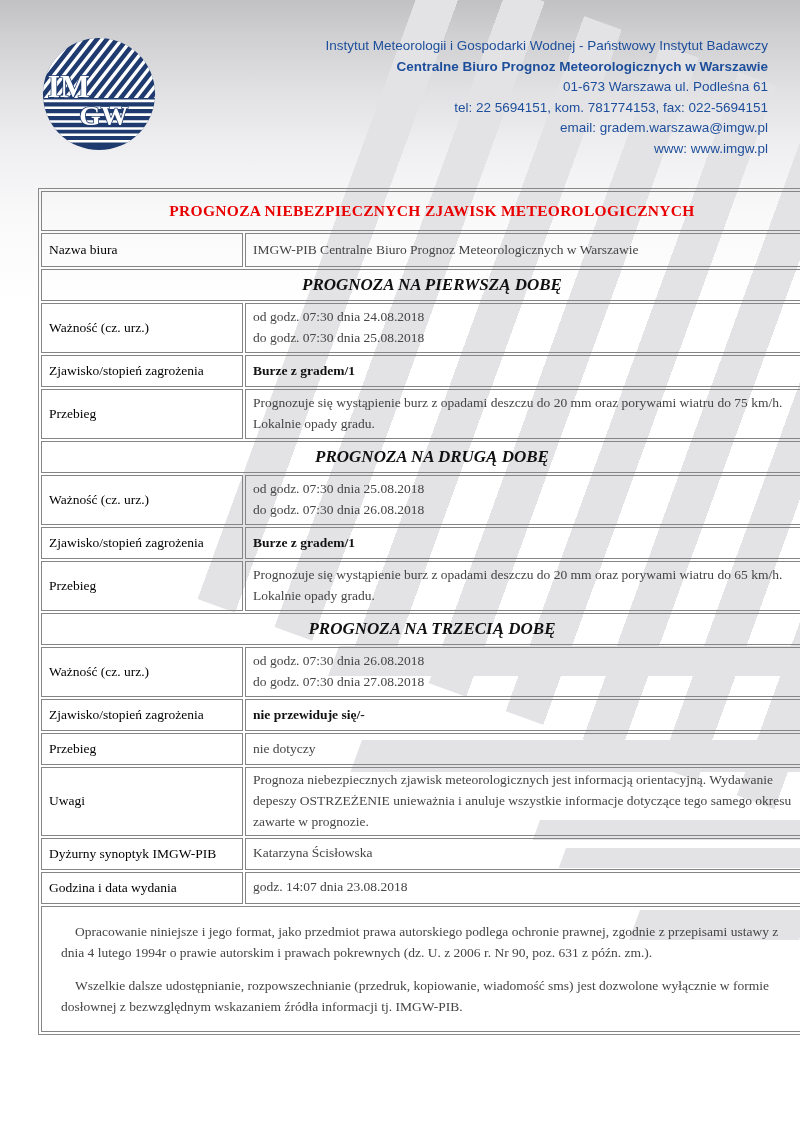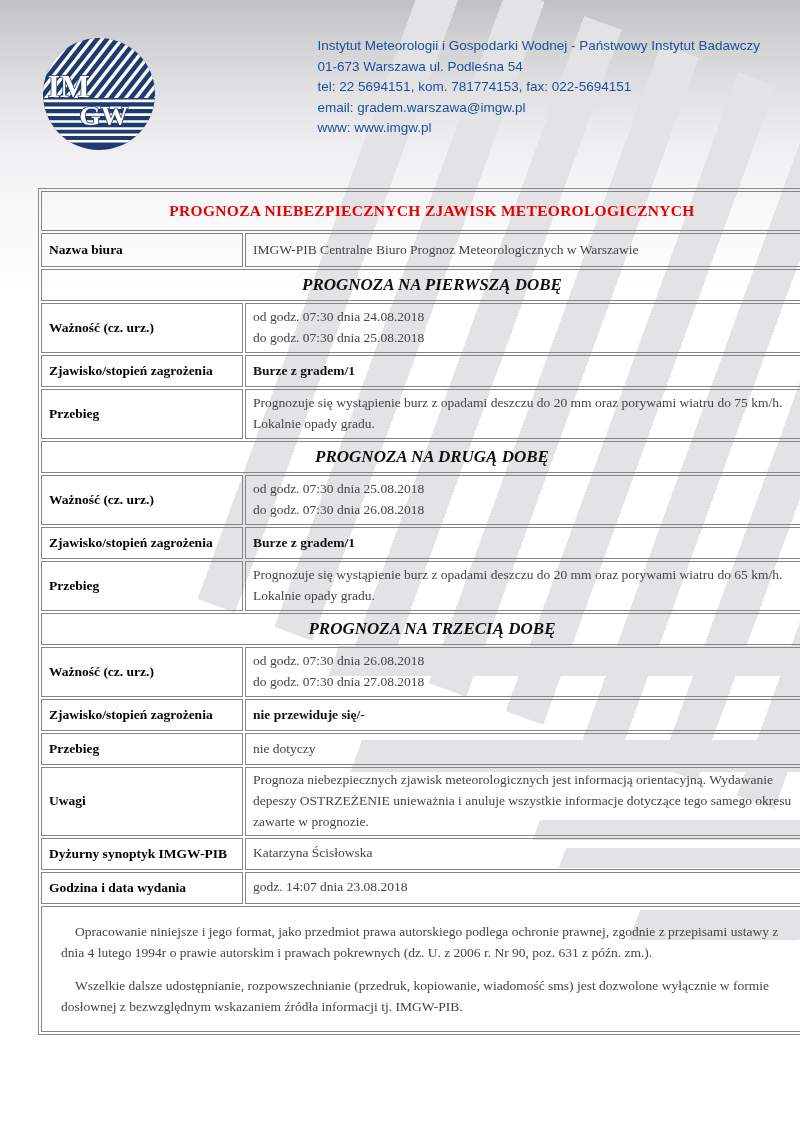--- a/index.html
+++ b/index.html
@@ -12,30 +12,30 @@
       transform:rotate(20deg);transform-origin:left top;
       background:repeating-linear-gradient(to right,#e3e3e6 0 40px,rgba(0,0,0,0) 40px 82px);}
   .wm-band{position:absolute;background:#e3e3e6;transform:skewX(-20deg);transform-origin:left top;}
   .wm-b0{left:339px;top:646px;width:470px;height:30px;}
   .wm-b1{left:362px;top:740px;width:450px;height:32px;}
   .wm-b2{left:540px;top:820px;width:270px;height:20px;}
   .wm-b3{left:566px;top:848px;width:250px;height:20px;}
   .wm-b4{left:640px;top:910px;width:170px;height:30px;}
   
   .logo{position:absolute;left:40px;top:35px;}
-  .hdr{position:absolute;right:40px;top:36px;text-align:left;
+  .hdr{position:absolute;right:32px;top:36px;text-align:right;
        font-size:13.5px;line-height:20.5px;color:#1d4e9b;}
   .hdr .b{font-weight:bold;}
   
   table.doc{position:absolute;left:38px;top:188px;width:788px;
       border-collapse:separate;border-spacing:2px;background:transparent;
       border:1px solid #8a8a8a;
       font-family:"Liberation Serif","DejaVu Serif",serif;font-size:13.5px;color:#454545;}
   table.doc td{border:1px solid #858585;padding:2px 7px;vertical-align:middle;background:transparent;}
-  td.lbl{width:186px;font-weight:bold;color:#000;}
+  td.lbl{width:186px;font-weight:normal;color:#000;}
   td.val{color:#454545;line-height:1.55;}
   td.bold{font-weight:bold;color:#111;}
   td.title{height:34px;text-align:center;font-weight:bold;color:#e90000;font-size:15.5px;letter-spacing:.3px;}
   td.sec{height:26px;text-align:center;font-weight:bold;color:#111;font-size:17px;font-style:italic;}
   .h26{height:28px;} .h44{height:44px;} .h24{height:26px;margin-top:28px;} .h60{height:60px;} .h82{height:82px;}
   td.copy{color:#454545;line-height:21px;padding:4px 9px;}
   td.copy p{margin:12px;text-indent:14px;}
 </style>
 </head>
 <body>
@@ -102,21 +102,22 @@
           <line x1="0" y1="108" x2="120" y2="108"></line>
         </g>
         <text x="8" y="63" font-family="Liberation Serif, DejaVu Serif, serif" font-weight="bold" font-size="32" fill="#ffffff" stroke="#1e3a6e" stroke-width="1.6" style="paint-order:stroke">IM</text>
         <text x="40" y="92" font-family="Liberation Serif, DejaVu Serif, serif" font-weight="bold" font-size="28" fill="#ffffff" stroke="#1e3a6e" stroke-width="1.6" style="paint-order:stroke">GW</text>
       </g>
     </svg>
   </div>
 
   <div class="hdr">
     <div>Instytut Meteorologii i Gospodarki Wodnej - Państwowy Instytut Badawczy</div>
-    <div>01-673 Warszawa ul. Podleśna 54</div>
+    <div class="b">Centralne Biuro Prognoz Meteorologicznych w Warszawie</div>
+    <div>01-673 Warszawa ul. Podleśna 61</div>
     <div>tel: 22 5694151, kom. 781774153, fax: 022-5694151</div>
     <div>email: gradem.warszawa@imgw.pl</div>
     <div>www: www.imgw.pl</div>
   </div>
 
   <table class="doc">
     <tbody>
         <tr>
       <td class="title" colspan="2">PROGNOZA NIEBEZPIECZNYCH ZJAWISK METEOROLOGICZNYCH</td>
     </tr>

